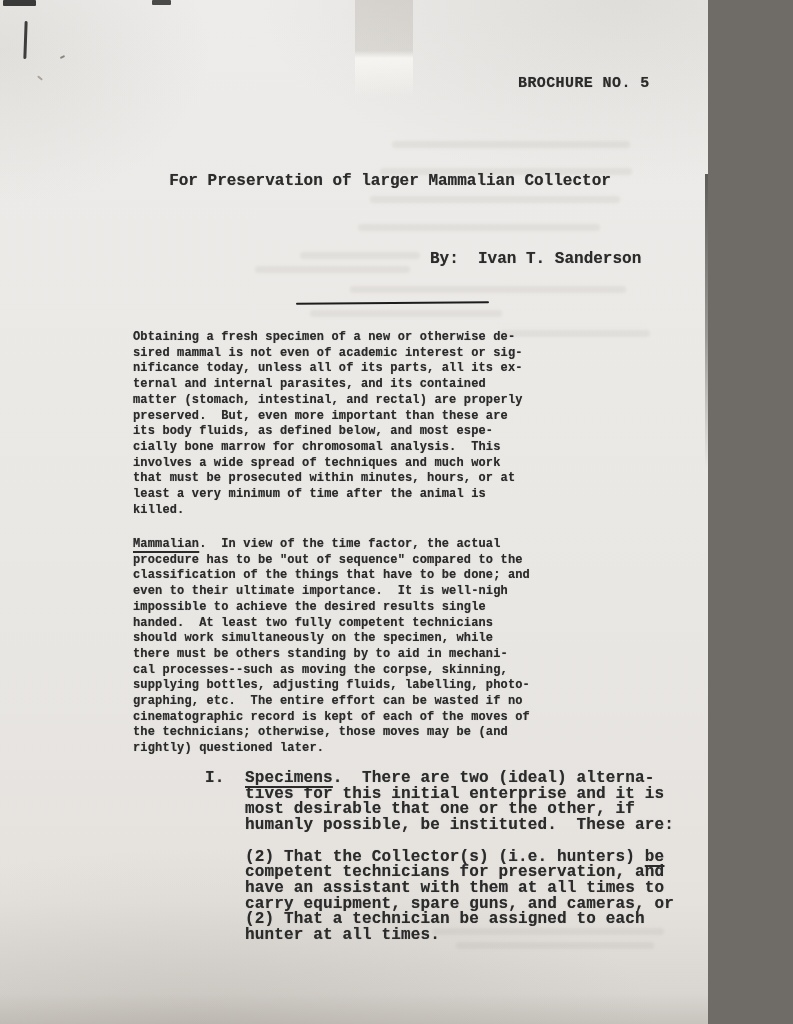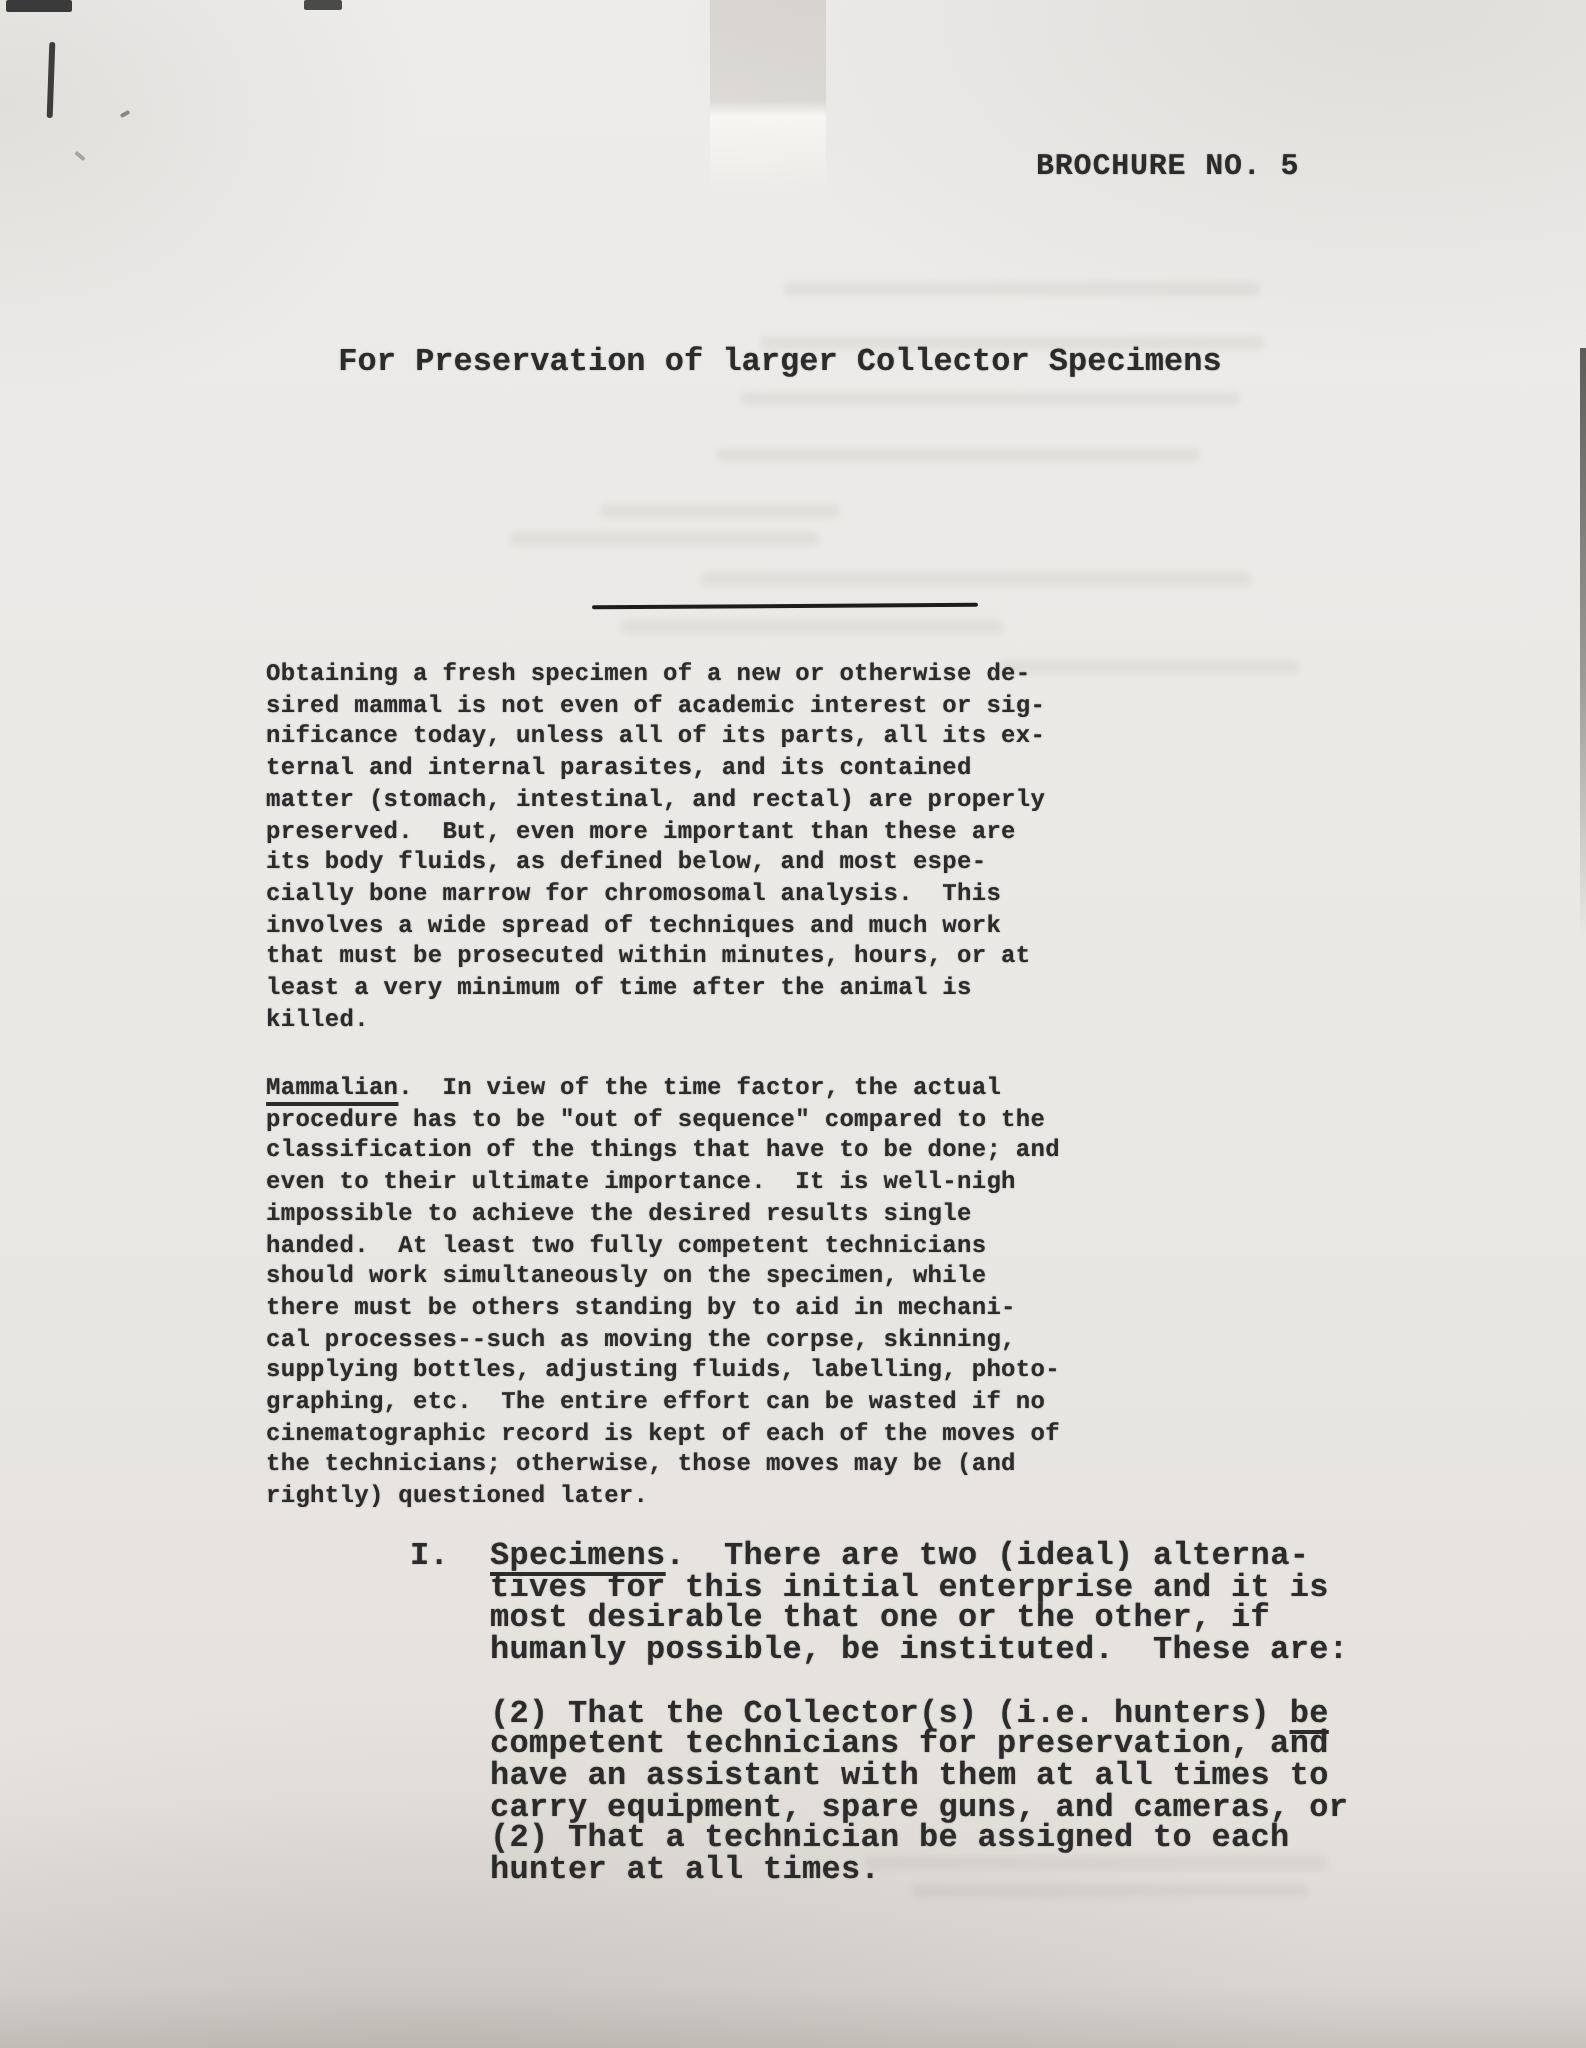--- a/index.html
+++ b/index.html
@@ -2,21 +2,21 @@
 <html><head>
 <meta charset="utf-8">
 <style>
   html, body {
     margin: 0;
     padding: 0;
     background: #6f6c68;
   }
   .page {
     position: relative;
-    width: 793px;
+    width: 708px;
     height: 1024px;
     overflow: hidden;
     font-family: "Liberation Mono", "DejaVu Sans Mono", monospace;
     font-weight: 700;
     color: #2b2b2b;
     background:
       radial-gradient(ellipse 520px 260px at 88% 0%, rgba(152,146,138,0.16), transparent 70%),
       radial-gradient(ellipse 300px 220px at 0% 5%, rgba(152,146,138,0.14), transparent 70%),
       radial-gradient(ellipse 640px 260px at 28% 101%, rgba(138,132,124,0.20), transparent 72%),
       linear-gradient(to bottom, #edecea 0%, #eae8e5 50%, #e5e2de 88%, #d9d5d0 97%, #c7c3bd 100%);
@@ -95,22 +95,23 @@
   <div class="bleed" style="left:300px; top:252px; width:120px;"></div>
   <div class="bleed" style="left:255px; top:266px; width:155px;"></div>
   <div class="bleed" style="left:350px; top:286px; width:276px;"></div>
   <div class="bleed" style="left:310px; top:310px; width:192px;"></div>
   <div class="bleed" style="left:500px; top:330px; width:150px;"></div>
   <div class="bleed" style="left:432px; top:928px; width:232px;"></div>
   <div class="bleed" style="left:456px; top:942px; width:198px;"></div>
 
   <div class="header-line txt">BROCHURE NO. 5</div>
 
-  <div class="center-line subtitle-1 txt">For Preservation of larger Collector Specimens</div>
+  <div class="center-line subtitle-1 txt">For Preservation of larger Mammalian Collector</div>
 
+  <div class="byline-line txt">By:  Ivan T. Sanderson</div>
 
   <div class="divider"></div>
 
   <div class="para para-1 txt">Obtaining a fresh specimen of a new or otherwise de-
 sired mammal is not even of academic interest or sig-
 nificance today, unless all of its parts, all its ex-
 ternal and internal parasites, and its contained
 matter (stomach, intestinal, and rectal) are properly
 preserved.  But, even more important than these are
 its body fluids, as defined below, and most espe-

